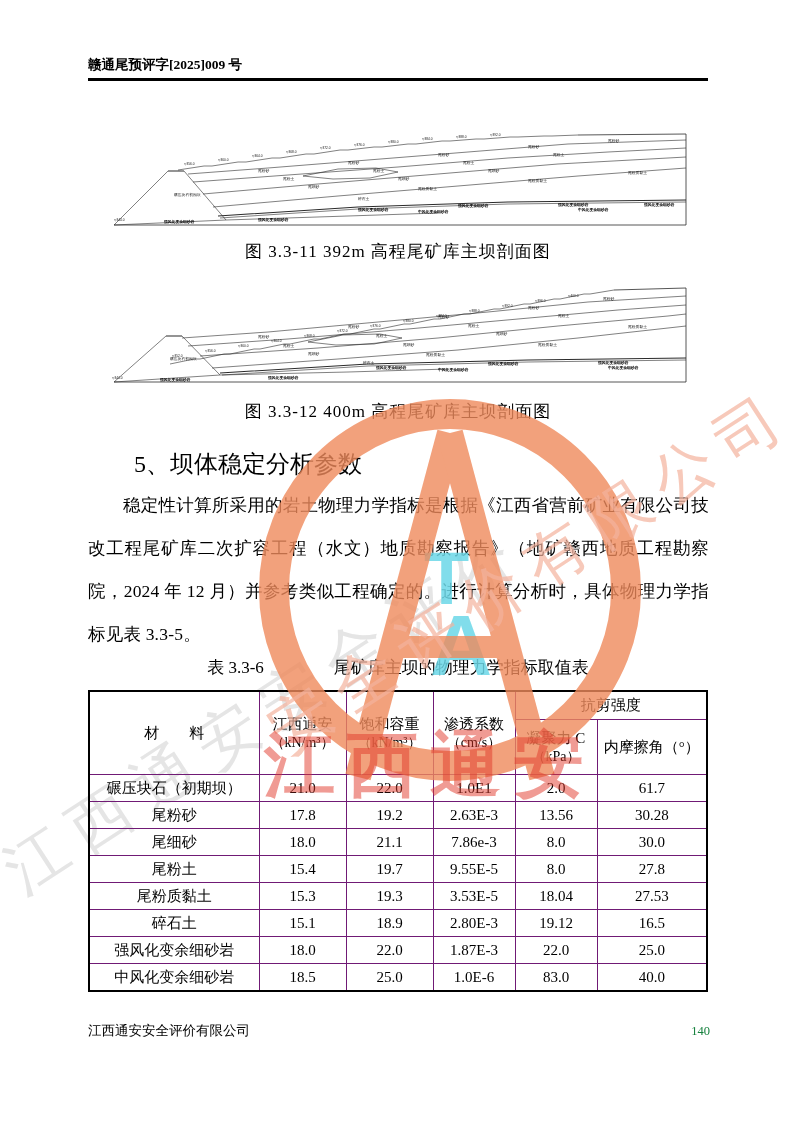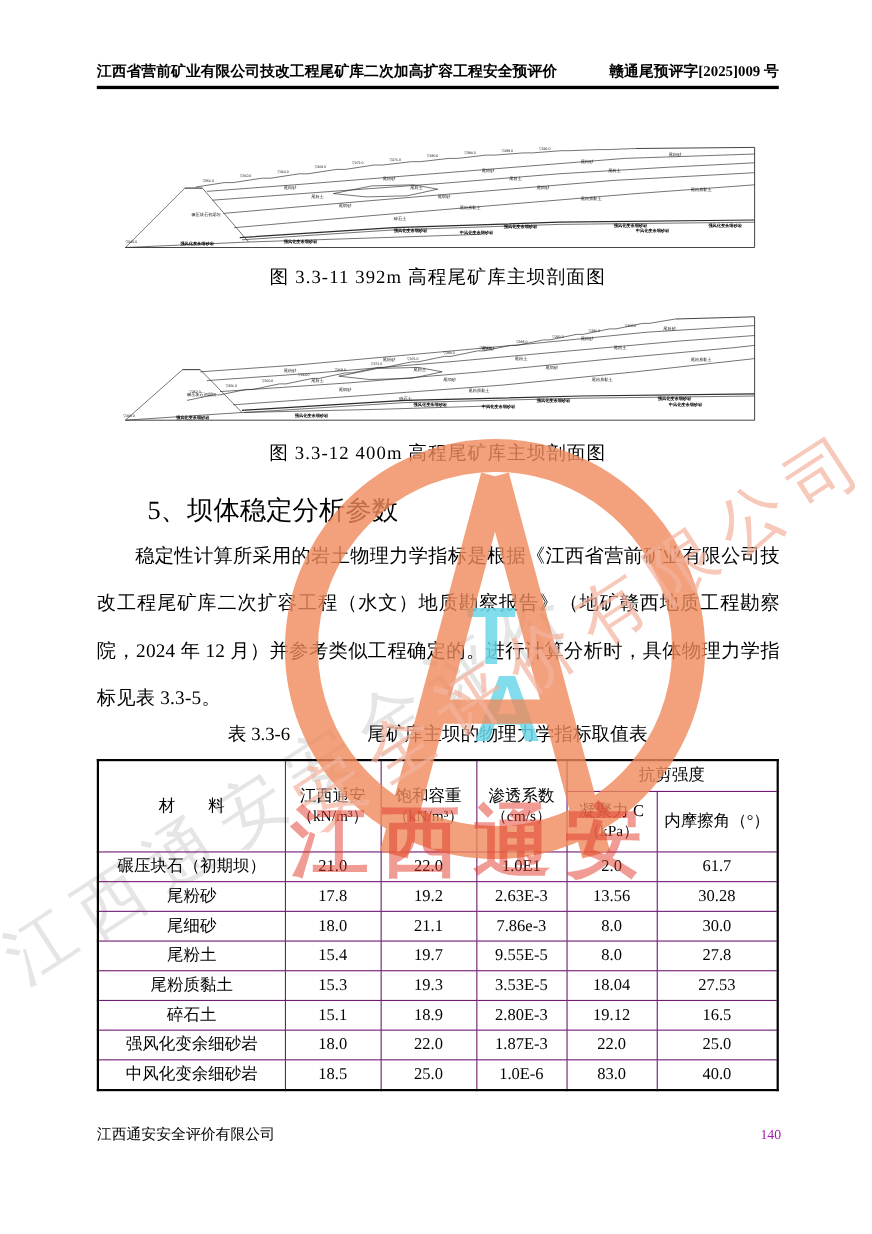--- a/index.html
+++ b/index.html
@@ -34,21 +34,21 @@
   table.data{border:2px solid #000;}
   .col-mat{width:170px;}.col-nat{width:87px;}.col-sat{width:87px;}
   .col-perm{width:82px;}.col-coh{width:82px;}.col-fric{width:110px;}
   tr.h1 th{height:27px;}
   tr.h2 th{height:54px;}
   th .unit{display:block;font-size:14px;}
   tr.body-row td{height:26px;}
   
   .page-footer{position:absolute;left:88px;top:1022px;width:622px;display:flex;
     justify-content:space-between;align-items:baseline;font-size:13.5px;}
-  .page-num{font-size:12.5px;color:#a21caf;}
+  .page-num{font-size:12.5px;color:#15803d;}
   
   .wm{position:absolute;pointer-events:none;white-space:nowrap;}
   .wm-gray{left:-12px;top:842px;font-size:62px;letter-spacing:14px;color:#d4d4d4;opacity:.6;
     transform:rotate(-33deg);transform-origin:0 0;z-index:0;}
   .wm-reddiag{left:252px;top:702px;font-size:62px;letter-spacing:14px;color:#f4b39e;opacity:.7;
     transform:rotate(-33deg);transform-origin:0 0;z-index:5;}
   .wm-logo{left:240px;top:385px;width:420px;height:420px;z-index:5;opacity:.8;}
   .wm-cyan-t{left:424px;top:536px;font-size:74px;color:#6cd8e8;opacity:.85;z-index:4;
     font-family:"Liberation Sans","DejaVu Sans",sans-serif;font-weight:bold;}
   .wm-cyan-a{left:430px;top:596px;font-size:86px;color:#6cd8e8;opacity:.85;z-index:4;
@@ -58,21 +58,20 @@
   .content{position:relative;z-index:1;}
 </style>
 </head>
 <body>
 
 <div class="wm wm-gray">江西通安安全评价</div>
 
 <div class="content">
 
   <div class="page-header">
-    <span>江西省营前矿业有限公司技改工程尾矿库二次加高扩容工程安全预评价</span>
     <span>赣通尾预评字[2025]009 号</span>
   </div>
   <div class="header-rule"></div>
 
   <div class="fig" style="top:112px;">
     <svg viewBox="0 0 584 126">
       <path class="frame" d="M6,113 L578,113 L578,22 L470,23"></path>
       <path d="M6,113 L60,59 L76,59 L118,108"></path>
       <path d="M60,59 L76,59"></path>
       <path d="M70,58 L96,54 L104,54 L130,50 L138,50 L164,46 L172,46 L198,42 L206,42 L232,38 L240,38 L266,35 L274,35 L300,32 L308,32 L334,29 L342,29 L368,27 L376,27 L402,25 L410,25 L436,24 L444,24 L470,23"></path>

